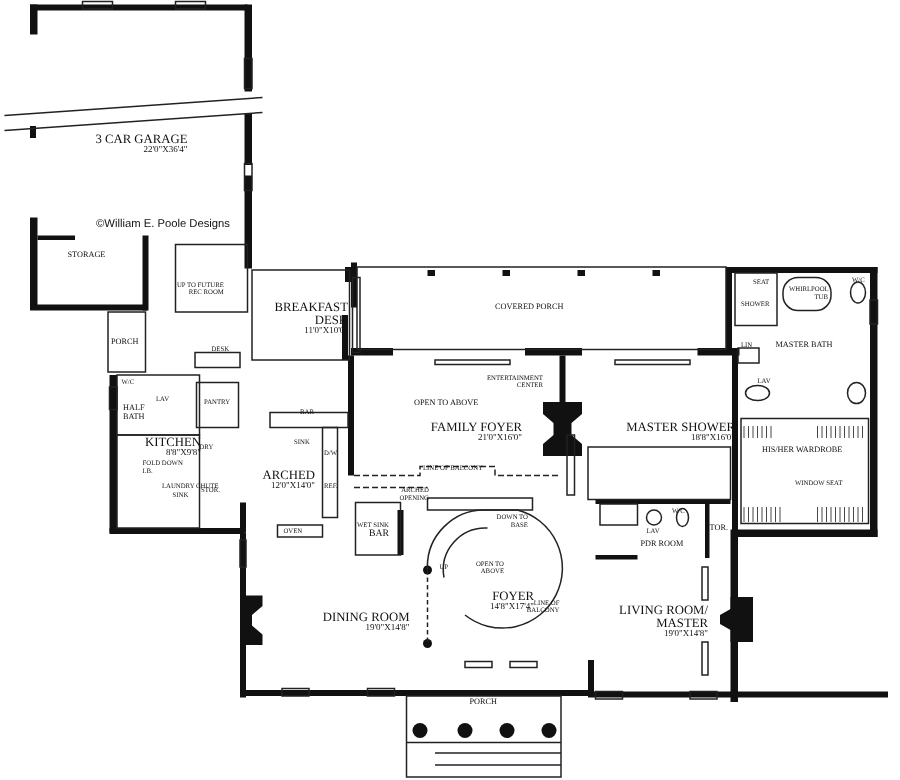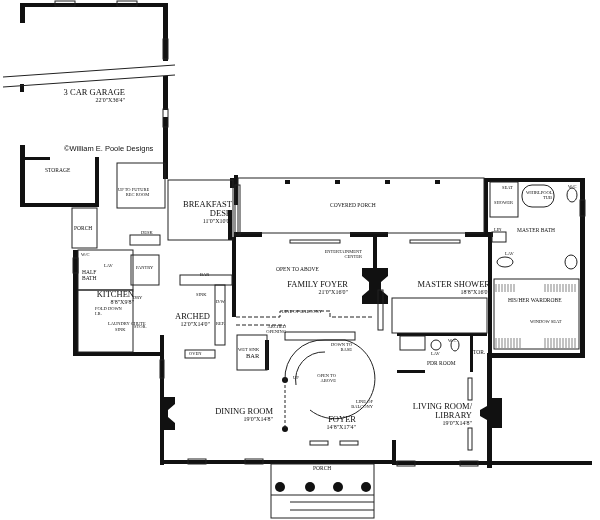--- a/index.html
+++ b/index.html
@@ -256,28 +256,28 @@
 <div class="lbl tiny" style="left:327px;top:343px;width:25px;white-space:normal;">DOWN TO BASE</div>
 <div class="lbl tiny" style="left:316px;top:374px;width:20px;white-space:normal;">OPEN TO ABOVE</div>
 <div class="lbl tiny" style="left:293px;top:376px;">UP</div>
 <div class="lbl tiny" style="left:348px;top:400px;width:25px;white-space:normal;">LINE OF BALCONY</div>
 
 <div class="lbl room-mid" style="left:208px;top:407px;width:65px;">
   <span>DINING ROOM</span>
   <span class="dim">19'0"X14'8"</span>
 </div>
 
-<div class="lbl room-mid" style="left:316px;top:415px;width:40px;">
+<div class="lbl room-mid" style="left:316px;top:393px;width:40px;">
   <span>FOYER</span>
   <span class="dim">14'8"X17'4"</span>
 </div>
 
 <div class="lbl room-mid" style="left:392px;top:402px;width:80px;">
   <span>LIVING ROOM/</span><br>
-  <span>LIBRARY</span>
+  <span>MASTER</span>
   <span class="dim">19'0"X14'8"</span>
 </div>
 
 <div class="lbl room-sm" style="left:427px;top:361px;">PDR ROOM</div>
 <div class="lbl tiny" style="left:431px;top:352px;">LAV</div>
 <div class="lbl tiny" style="left:448px;top:339px;">W/C</div>
 <div class="lbl room-sm" style="left:470px;top:350px;">STOR.</div>
 
 <div class="lbl room-sm" style="left:313px;top:466px;">PORCH</div>
 

